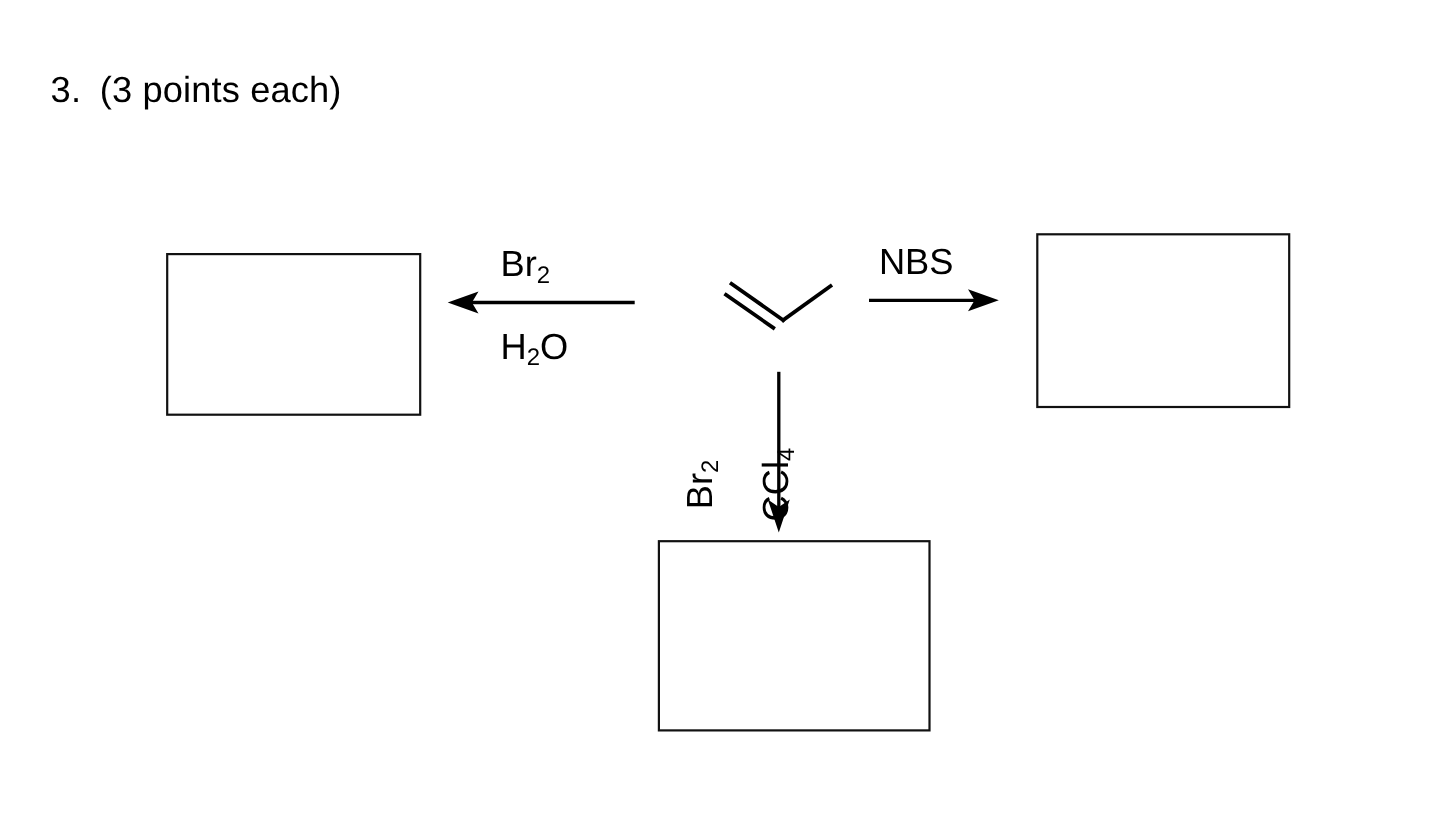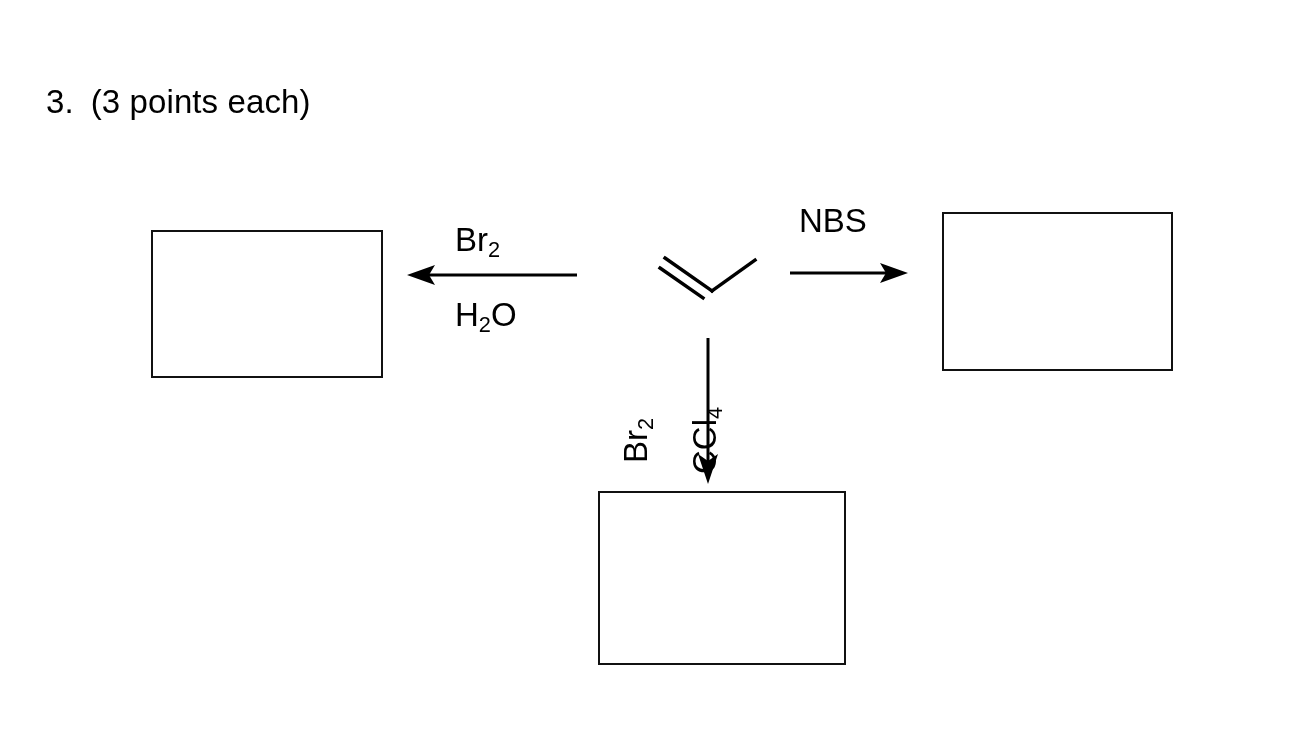--- a/index.html
+++ b/index.html
@@ -34,21 +34,20 @@
     white-space: nowrap;
     font-size: 33px;
     line-height: 40px;
     letter-spacing: 0.1px;
   }
   .q-number {
     margin-right: 17px;
   }
   .q-points {
     margin-right: 19px;
-    margin-top: 20px;
   }
 
   
   .answer-box {
     position: absolute;
     background: #ffffff;
     border: 2px solid #111111;
     box-sizing: border-box;
   }
   #box-left  { left: 151px; top: 230px; width: 232px; height: 148px; }
@@ -78,21 +77,21 @@
     white-space: nowrap;
   }
   .reagent sub {
     font-size: 0.66em;
     vertical-align: -0.28em;
     line-height: 0;
   }
 
   #reagent-br2-above  { left: 455px; top: 221px; }
   #reagent-h2o-below  { left: 455px; top: 296px; }
-  #reagent-nbs        { left: 799px; top: 202px; }
+  #reagent-nbs        { left: 799px; top: 219px; }
 
   .reagent-rotated {
     position: absolute;
     font-size: 33px;
     line-height: 38px;
     white-space: nowrap;
     transform-origin: left bottom;
     transform: rotate(-90deg);
   }
   .reagent-rotated sub {

